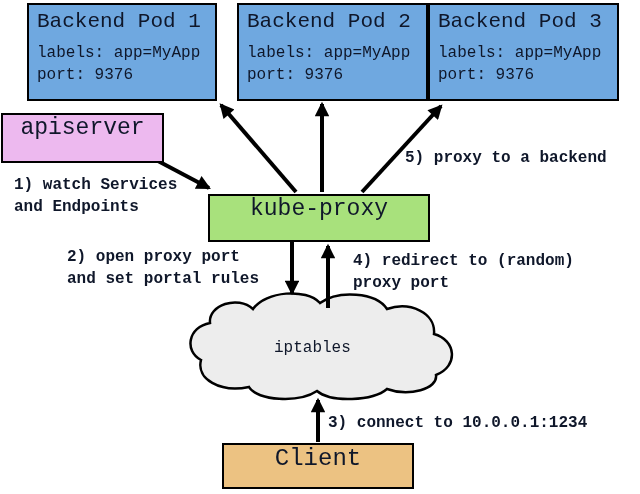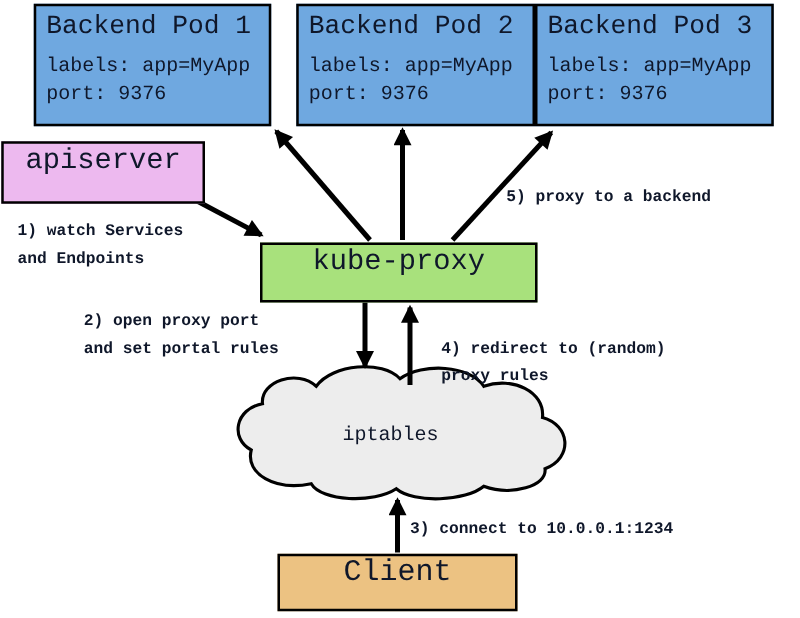--- a/index.html
+++ b/index.html
@@ -25,27 +25,27 @@
   }
   .kubeproxy{
     left:208px;top:194px;width:222px;height:48px;
     background:var(--kube_proxy_fill,#A8E17C);font-size:23px;
   }
   .client{
     left:222px;top:443px;width:192px;height:46px;
     background:var(--client_fill,#ECC282);font-size:24px;
   }
   .note{
-    position:absolute;z-index:20;font-weight:bold;font-size:13px;
+    position:absolute;z-index:20;font-weight:bold;font-size:16px;
     line-height:22px;white-space:nowrap;
   }
   .note-1{left:14px;top:174px;}
   .note-2{left:67px;top:246px;}
   .note-3{left:328px;top:412px;}
-  .note-4{left:353px;top:268px;}
+  .note-4{left:353px;top:250px;}
   .note-5{left:405px;top:147px;}
   .iptables-label{
     position:absolute;z-index:20;left:274px;top:337px;width:80px;
     text-align:left;font-size:16px;line-height:22px;
   }
 </style>
 </head>
 <body>
 
 <div class="stage">
@@ -114,19 +114,19 @@
   </div>
   <div class="note note-2">
     <div>2) open proxy port</div>
     <div>and set portal rules</div>
   </div>
   <div class="note note-3">
     <div>3) connect to 10.0.0.1:1234</div>
   </div>
   <div class="note note-4">
     <div>4) redirect to (random)</div>
-    <div>proxy rules</div>
+    <div>proxy port</div>
   </div>
   <div class="note note-5">
     <div>5) proxy to a backend</div>
   </div>
 
 </div>
 
 </body></html>

